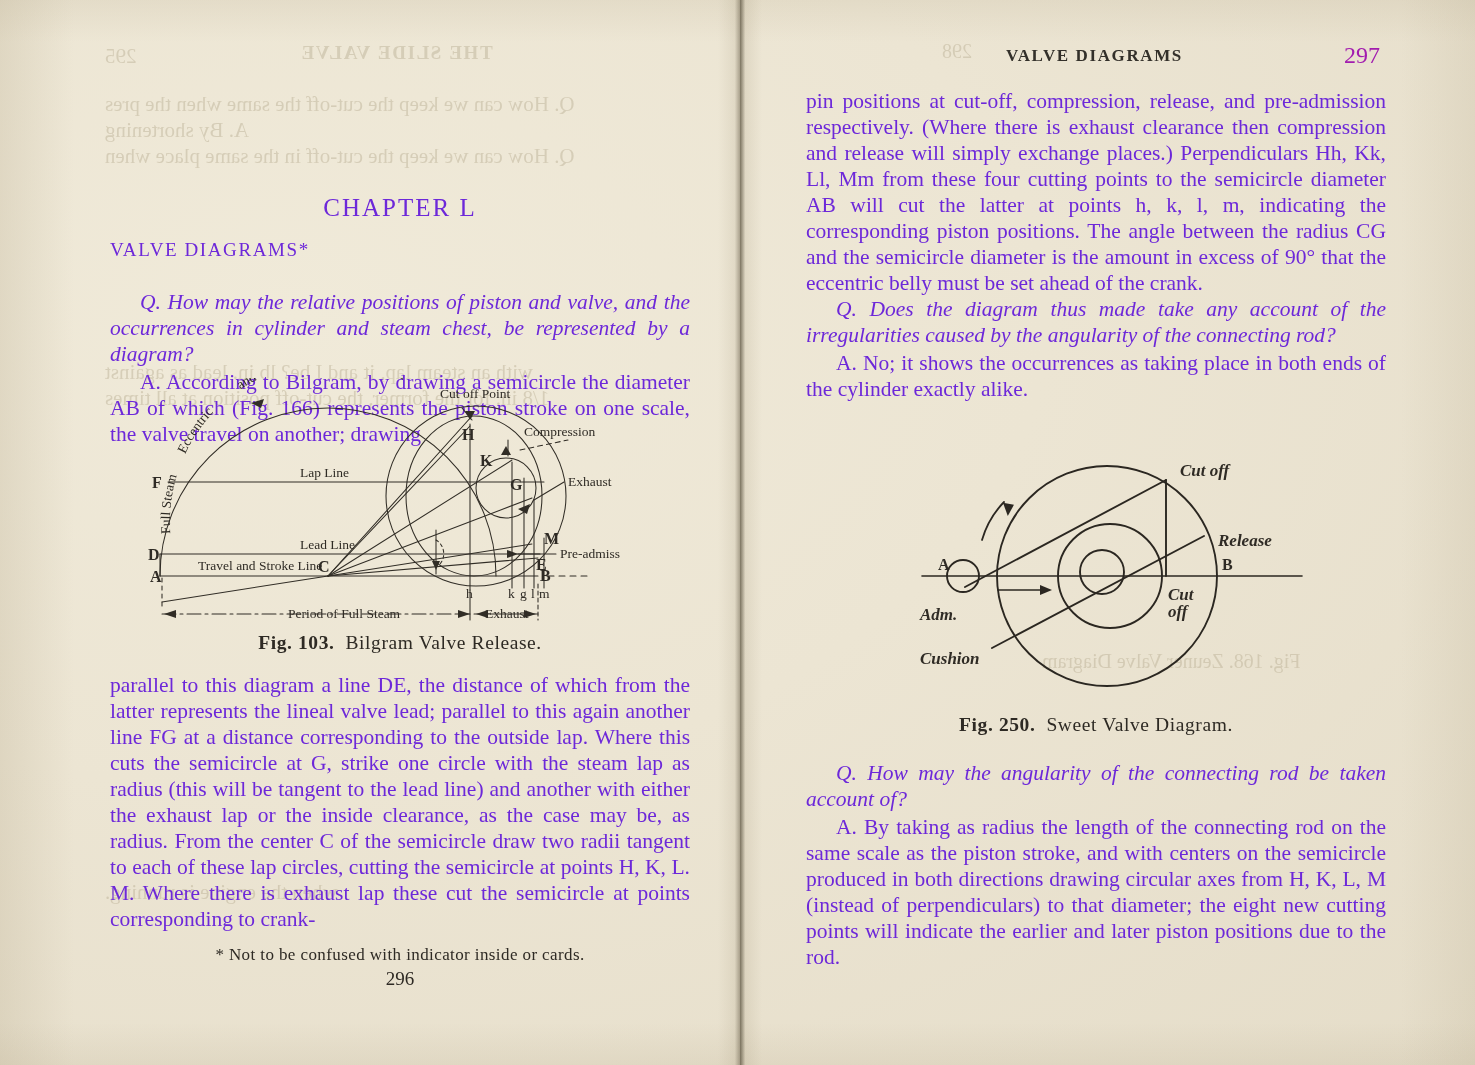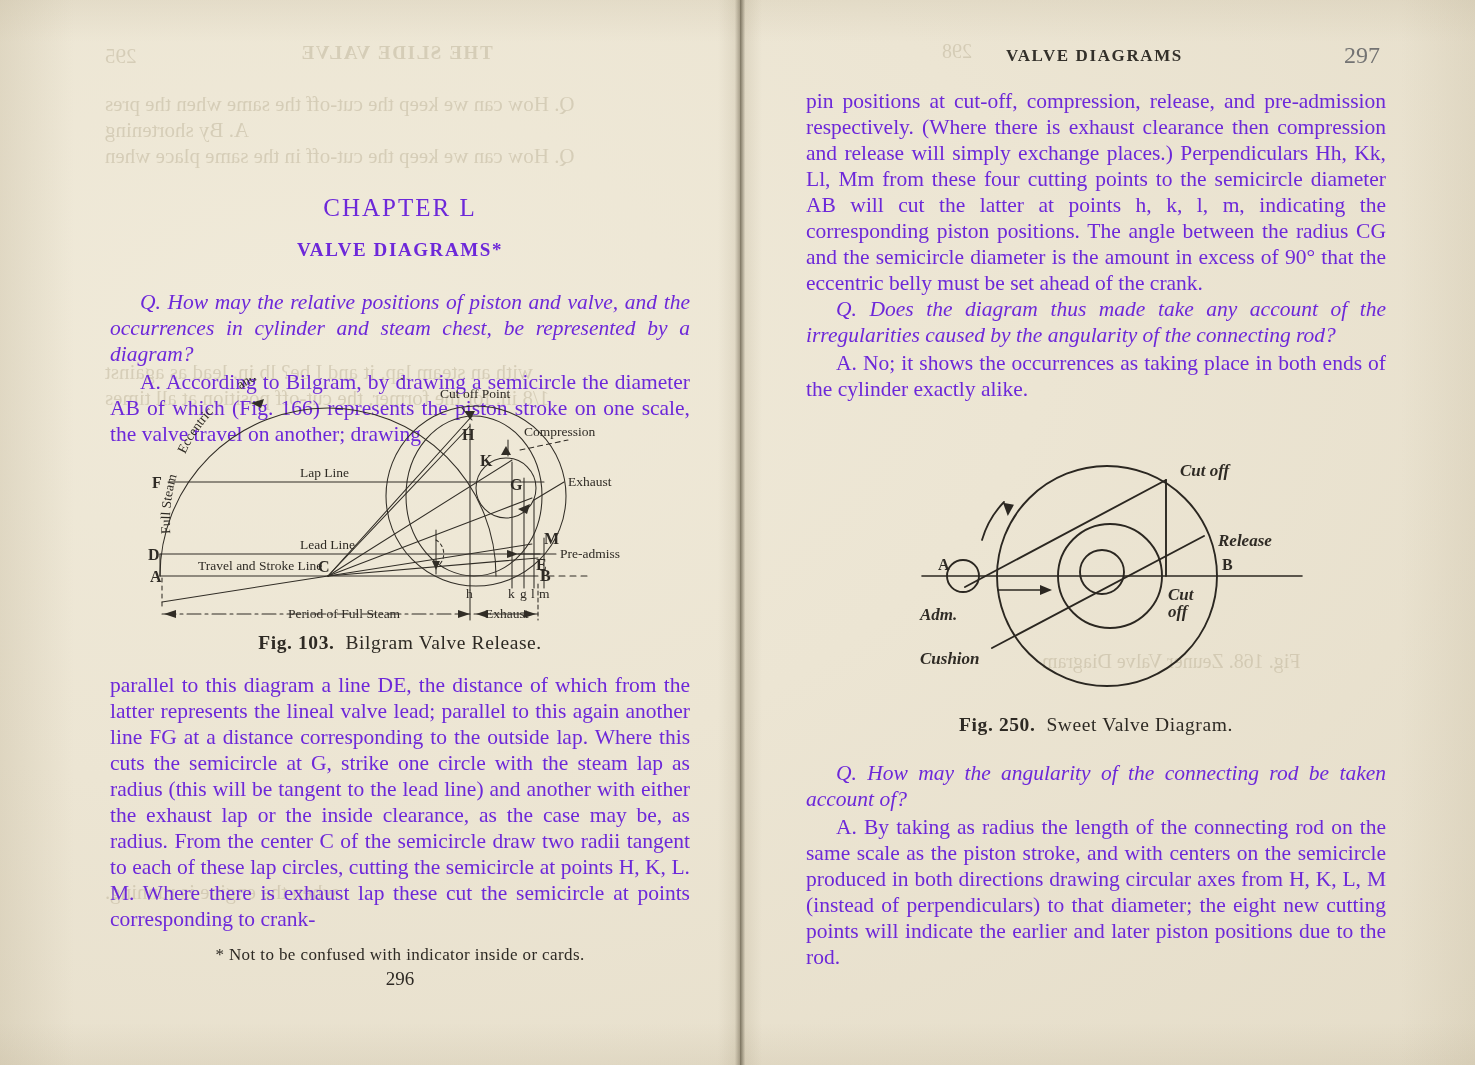--- a/index.html
+++ b/index.html
@@ -55,21 +55,21 @@
   }
 
   
   .runhead{
     position:absolute;top:46px;
     font-family:"Liberation Serif", serif;
     font-size:17px;letter-spacing:1.6px;font-weight:700;
     color:#33302a;
   }
   .folio-top{
-    position:absolute;top:42px;font-size:24px;color:#737373;
+    position:absolute;top:42px;font-size:24px;color:#a21caf;
   }
 
   
   .col{
     position:absolute;
     width:580px;
     font-size:21.5px;
     line-height:26px;
     text-align:justify;
     color:#6d28d9;
@@ -78,24 +78,23 @@
   #col-right{left:806px;top:88px;}
 
   .chapter{
     text-align:center;
     font-size:25px;
     letter-spacing:2px;
     margin:0 0 16px 0;
     font-weight:400;
   }
   .chaptersub{
-    text-align:center;
     font-size:19px;
     letter-spacing:1.6px;
-    font-weight:700;
+    font-weight:400;
     margin:0 0 26px 0;
   }
   p{margin:0;text-indent:30px;}
   p.qa{margin-top:2px;}
   .q{font-style:italic;}
 
   .footnote{
     position:absolute;left:110px;top:945px;width:580px;
     text-align:center;font-size:17px;letter-spacing:.4px;
   }

